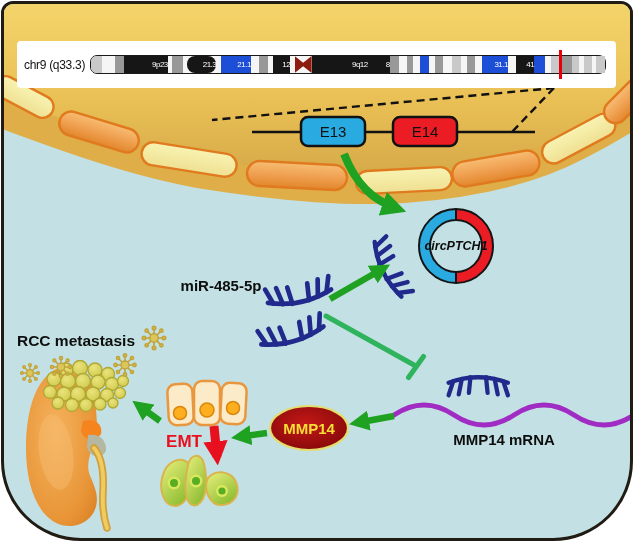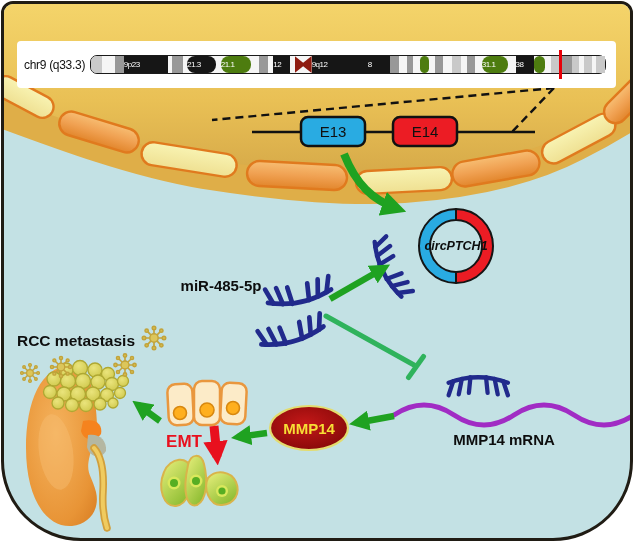--- a/index.html
+++ b/index.html
@@ -8,24 +8,24 @@
   .cell{position:absolute;left:1px;top:1px;width:626px;height:534px;
         border:3px solid #201c14;border-radius:12px 12px 80px 80px;
         overflow:hidden;background:#c3e1e4;}
   .art{position:absolute;left:0;top:0;}
   
   .chr-strip{position:absolute;left:13px;top:37px;width:599px;height:47px;background:#ffffff;
              border-radius:4px;display:flex;align-items:center;z-index:5;}
   .chr-label{font-size:12px;color:#111;padding:0 5px 0 7px;white-space:nowrap;letter-spacing:-0.3px;}
   .chr-bar{position:relative;flex:1;height:17px;display:flex;border:1.5px solid #1a1a1a;
            border-radius:7px;margin-right:10px;background:#f5f5f5;}
-  .band{position:relative;display:flex;align-items:center;justify-content:flex-start;height:100%;}
+  .band{position:relative;display:flex;align-items:center;justify-content:flex-end;height:100%;}
   .band span{font-size:8px;color:#ffffff;white-space:nowrap;letter-spacing:-0.5px;z-index:2;}
   .band.w{background:#f5f5f5;} .band.lg{background:#c9c9c9;} .band.g{background:#989898;}
-  .band.dg{background:#4d7c0f;border-radius:8px;} .band.b{background:#161616;}
+  .band.dg{background:#1d4ed8;} .band.b{background:#161616;}
   .band.cen{background:#8e1b10;clip-path:polygon(0 0,50% 40%,100% 0,100% 100%,50% 60%,0 100%);}
   .band:first-child{border-radius:6px 0 0 6px;} .band:last-child{border-radius:0 6px 6px 0;}
   .chr-marker{position:absolute;top:-6px;bottom:-6px;width:3px;background:#e80008;z-index:3;}
   text{font-family:"Liberation Sans","DejaVu Sans",sans-serif;}
 </style>
 </head>
 <body>
 
 <div class="stage">
   <div class="cell">
@@ -281,21 +281,21 @@
           <div class="band w" style="flex-grow: 2.1;"></div>
           <div class="band lg" style="flex-grow: 1.9;"></div>
           <div class="band w" style="flex-grow: 1.3;"></div>
           <div class="band g" style="flex-grow: 1.9;"></div>
           <div class="band w" style="flex-grow: 1.5;"></div>
           <div class="band dg" style="flex-grow: 2.8;">
             <span>31.1</span>
           </div>
           <div class="band w" style="flex-grow: 1.7;"></div>
           <div class="band b" style="flex-grow: 2.4;">
-            <span>38</span>
+            <span>41</span>
           </div>
           <div class="band dg" style="flex-grow: 2.5;"></div>
           <div class="band w" style="flex-grow: 1.2;"></div>
           <div class="band lg" style="flex-grow: 2.3;"></div>
           <div class="band g" style="flex-grow: 2.5;"></div>
           <div class="band lg" style="flex-grow: 1.5;"></div>
           <div class="band w" style="flex-grow: 1.2;"></div>
           <div class="band lg" style="flex-grow: 1.7;"></div>
           <div class="band w" style="flex-grow: 1;"></div>
           <div class="band lg" style="flex-grow: 1.9;"></div>

